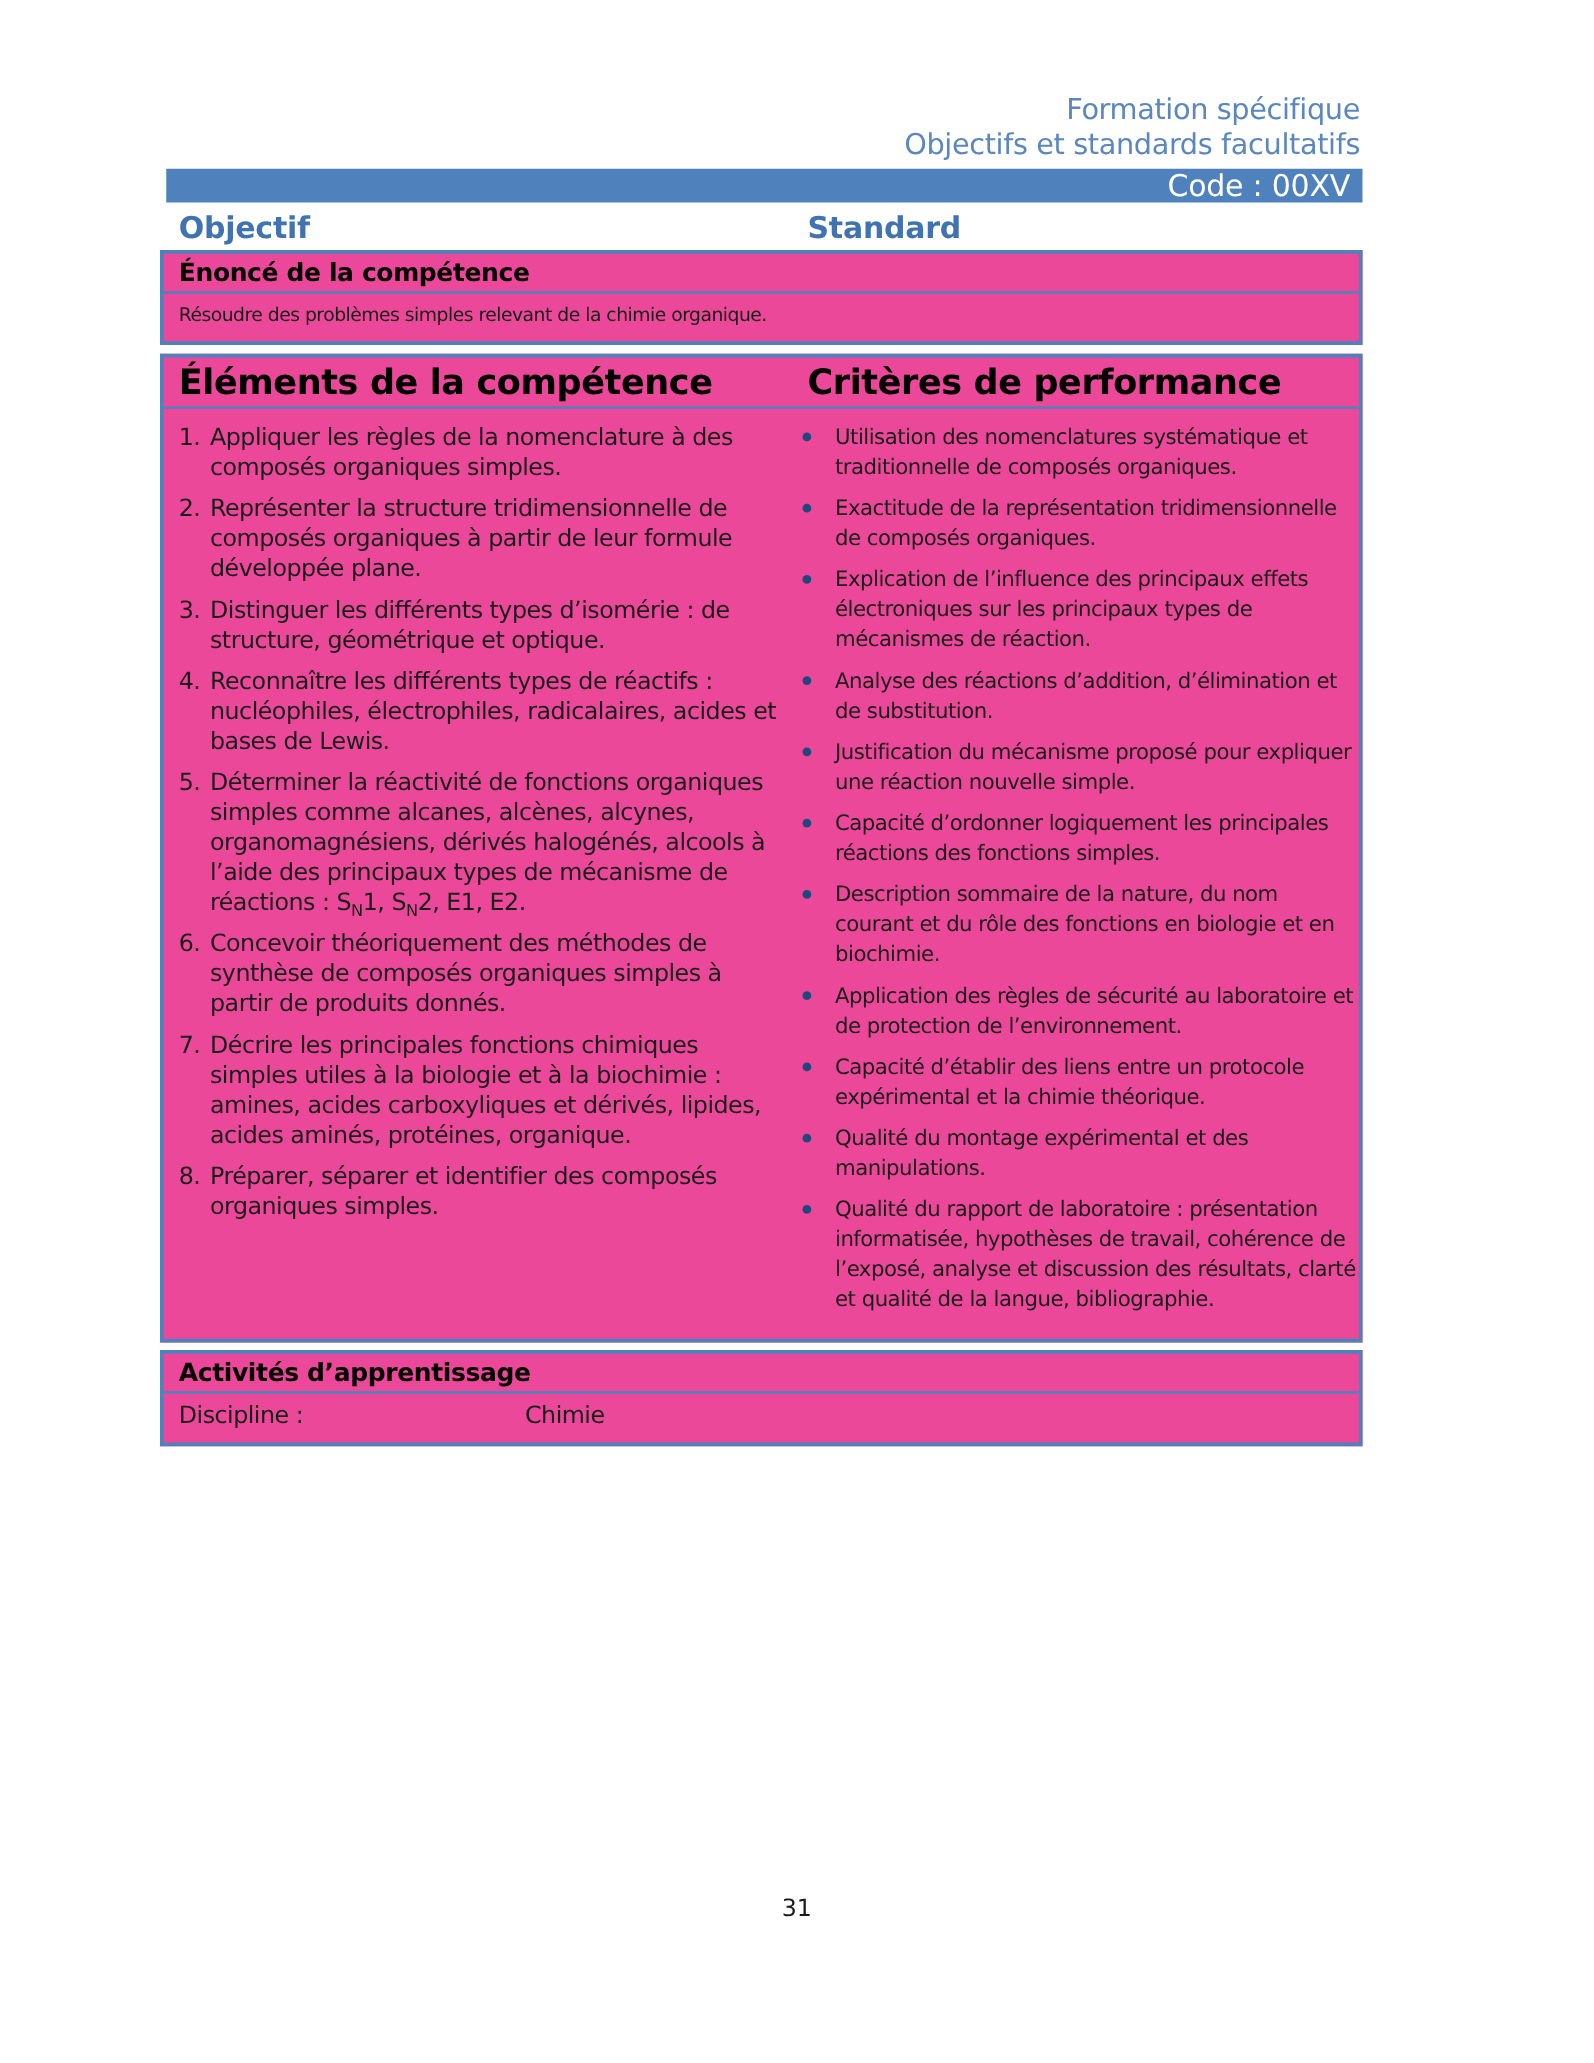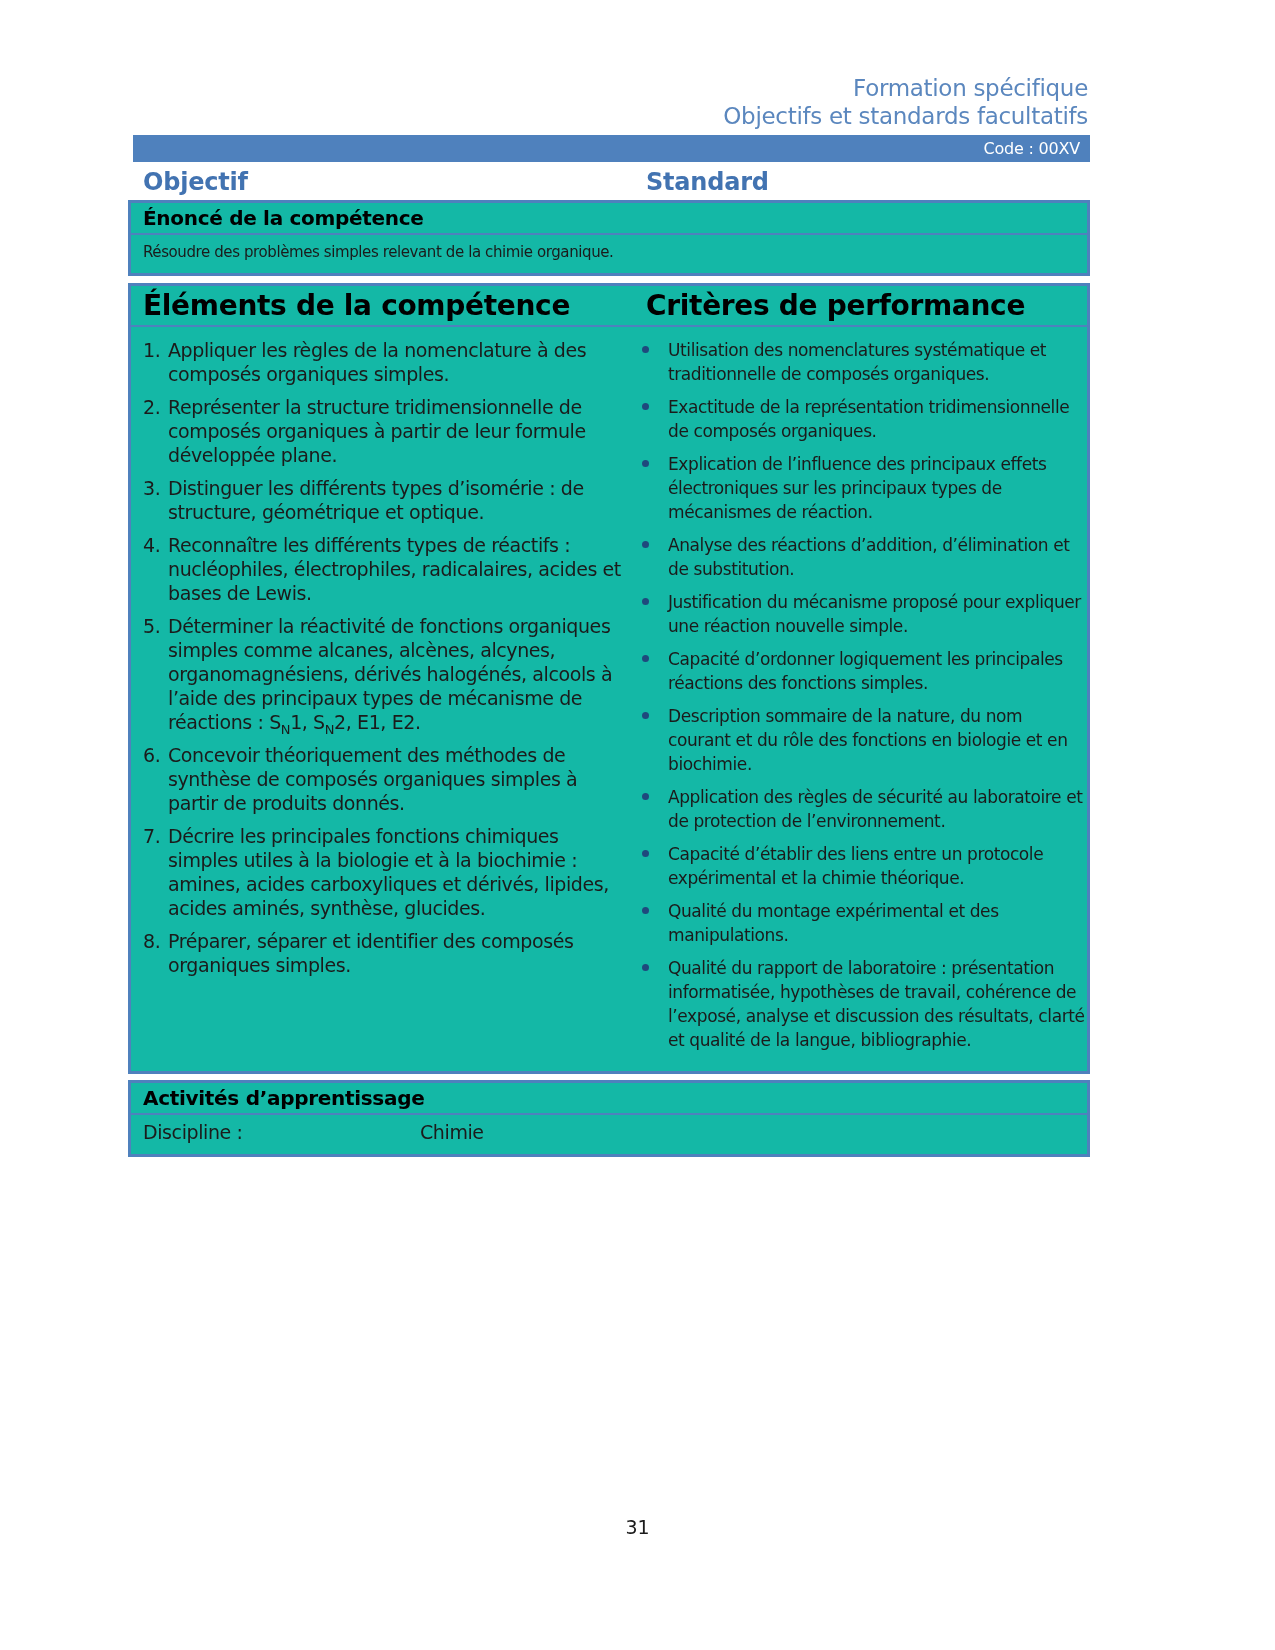--- a/index.html
+++ b/index.html
@@ -4,29 +4,29 @@
 <style>
   html,body{margin:0;padding:0;background:#ffffff;}
   .page{position:relative;width:1275px;height:1650px;background:#ffffff;
         font-family:"DejaVu Sans",sans-serif;color:#1b1b1b;overflow:hidden;text-decoration:underline;}
   .content{position:absolute;left:128px;top:0;width:962px;}
 
   .hdr{padding-top:74px;text-align:right;color:#5b87be;font-size:23px;line-height:28px;padding-right:2px;letter-spacing:-0.3px;}
   .hdr div{white-space:nowrap;}
 
   .banner{margin-left:5px;margin-top:5px;height:27px;background:#4f81bd;color:#ffffff;
-          font-size:16px;display:flex;align-items:center;justify-content:flex-end;
+          font-size:24px;display:flex;align-items:center;justify-content:flex-end;
           padding-right:10px;letter-spacing:-0.2px;}
 
   .colheads{position:relative;height:38px;}
   .colheads .h{position:absolute;top:6px;font-size:24px;font-weight:bold;color:#4273b1;letter-spacing:-0.2px;white-space:nowrap;}
   .h-obj{left:15px;}
   .h-std{left:518px;}
 
-  .box{border:3px solid #4f81bd;background:#14b8a6;box-sizing:border-box;}
+  .box{border:3px solid #4f81bd;background:#ec4899;box-sizing:border-box;}
   .box-title{font-weight:bold;font-size:20px;color:#000;letter-spacing:-0.3px;
              padding:3px 12px 3px;border-bottom:2px solid #4f81bd;}
 
   #box1 .body{padding:5px 12px 8px;max-width:482px;font-size:15px;line-height:25px;letter-spacing:-0.4px;}
 
   #box2{margin-top:7px;}
   .hdr-row{display:flex;border-bottom:2px solid #4f81bd;}
   .hdr-row .cell{font-weight:bold;font-size:28px;color:#000;letter-spacing:-0.3px;padding-top:3px;padding-bottom:3px;}
   .cell-l{width:509px;padding-left:12px;box-sizing:border-box;}
   .cell-r{flex:1;padding-left:6px;}
@@ -102,21 +102,21 @@
           <div class="itm">
             <span class="num">5.</span>
             <div class="itext"><span>Déterminer la réactivité de fonctions organiques simples comme alcanes, alcènes, alcynes, organomagnésiens, dérivés halogénés, alcools à l’aide des principaux types de mécanisme de réactions : S</span><sub>N</sub><span>1, S</span><sub>N</sub><span>2, E1, E2.</span></div>
           </div>
           <div class="itm">
             <span class="num">6.</span>
             <div class="itext">Concevoir théoriquement des méthodes de synthèse de composés organiques simples à partir de produits donnés.</div>
           </div>
           <div class="itm">
             <span class="num">7.</span>
-            <div class="itext">Décrire les principales fonctions chimiques simples utiles à la biologie et à la biochimie : amines, acides carboxyliques et dérivés, lipides, acides aminés, synthèse, glucides.</div>
+            <div class="itext">Décrire les principales fonctions chimiques simples utiles à la biologie et à la biochimie : amines, acides carboxyliques et dérivés, lipides, acides aminés, protéines, organique.</div>
           </div>
           <div class="itm">
             <span class="num">8.</span>
             <div class="itext">Préparer, séparer et identifier des composés organiques simples.</div>
           </div>
         </div>
 
         <div class="col-r">
           <div class="bitm">
             <span class="bgut">

